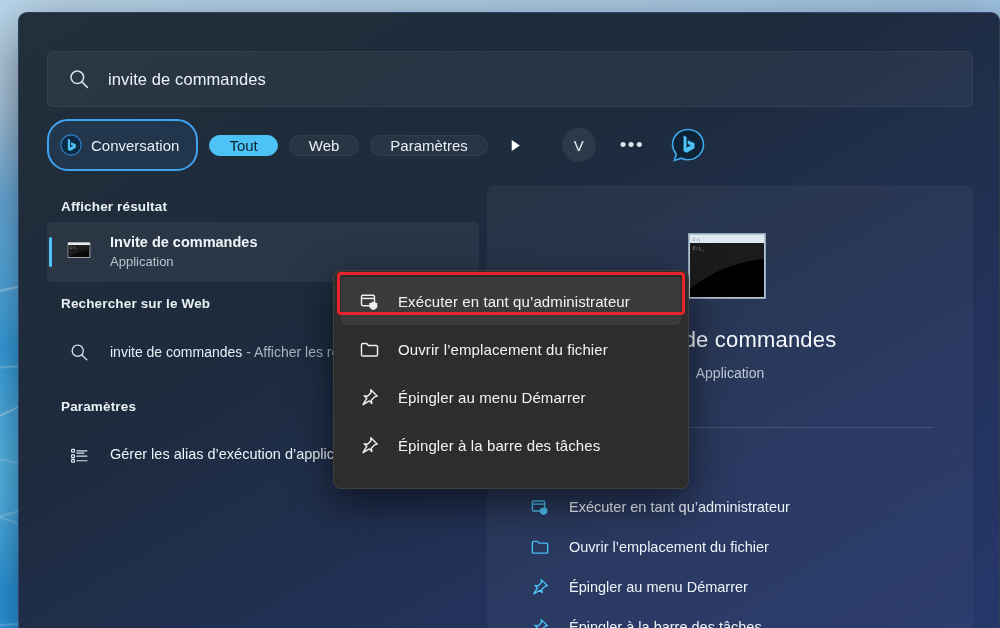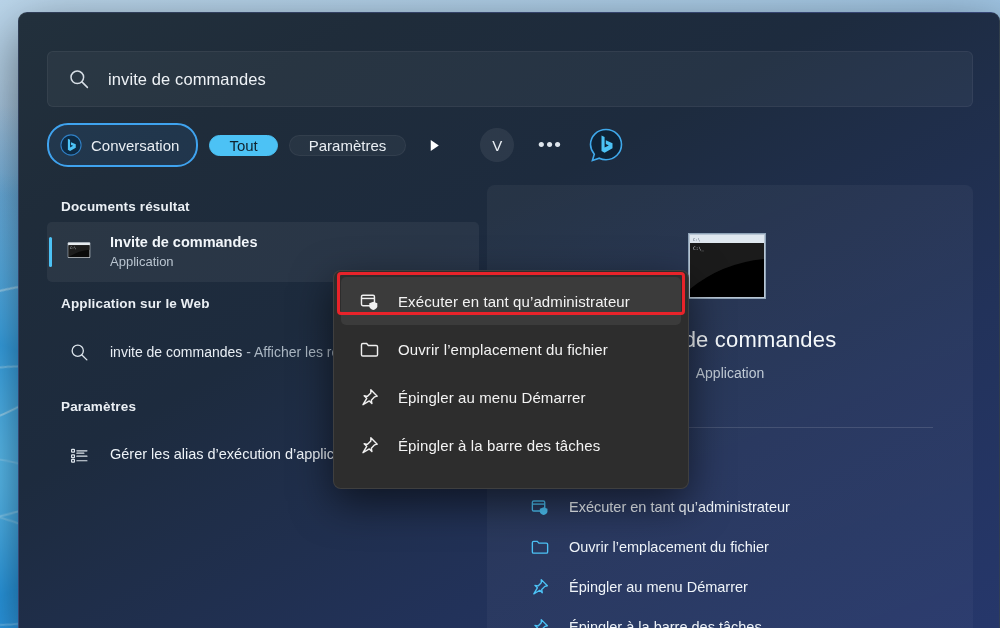--- a/index.html
+++ b/index.html
@@ -73,21 +73,21 @@
     font-size: 15px; color: #e9eef3;
     background: rgba(255,255,255,0.045);
     border: 1px solid rgba(255,255,255,0.05);
     white-space: nowrap;
   }
   .pill.conversation {
     border: 2px solid #3fa3ef;
     background: rgba(40,90,140,0.22);
     padding: 0 17px 0 11px;
     gap: 9px;
-    height: 44px; border-radius: 21px;
+    height: 52px; border-radius: 21px;
   }
   .pill.selected {
     background: #4cc2f5;
     border-color: #4cc2f5;
     color: #10222e;
   }
   .bing-pill-logo { width: 22px; height: 22px; flex: none; }
   .arrow-btn {
     width: 34px; height: 34px; flex: none;
     display: flex; align-items: center; justify-content: center;
@@ -259,20 +259,23 @@
           <path d="M8.6 5.2 L11 6.2 L11 14.6 L14.3 12.9 L12 11.9 L12 8.9 L17.2 11.2 L17.2 15.1 L11 18.6 L8.6 17.2 Z" fill="#4cc2f5"></path>
         </svg>
       </span>
       <span>Conversation</span>
     </div>
 
     <div class="pill selected">
       <span>Tout</span>
     </div>
     <div class="pill">
+      <span>Web</span>
+    </div>
+    <div class="pill">
       <span>Paramètres</span>
     </div>
 
     <div class="arrow-btn">
       <svg viewBox="0 0 16 16" width="15" height="15">
           <path d="M4 2.2 L12.6 8 L4 13.8 Z" fill="#ffffff"></path>
         </svg>
     </div>
 
     <div class="avatar">
@@ -286,40 +289,40 @@
     <div class="bing-chat">
       <svg viewBox="0 0 36 36" width="36" height="36">
         <path d="M18 2.5 C26.6 2.5 33.5 9.2 33.5 17.6 C33.5 26 26.6 32.7 18 32.7 C15.6 32.7 13.3 32.2 11.3 31.2 L4.4 33.4 L6.3 27.2 C4.1 24.5 2.5 21.3 2.5 17.6 C2.5 9.2 9.4 2.5 18 2.5 Z" fill="#0e2236" stroke="#3fa8ea" stroke-width="1.6"></path>
         <path d="M13.5 8.6 L16.6 9.9 L16.6 20.6 L20.8 18.4 L17.8 17.1 L17.8 13.3 L24.5 16.3 L24.5 21.2 L16.6 25.7 L13.5 23.9 Z" fill="#4cc2f5"></path>
       </svg>
     </div>
   </div>
 
   <div id="results">
 
-    <div class="section-title">Documents résultat</div>
+    <div class="section-title">Afficher résultat</div>
 
     <div class="result-row active">
       <div class="sel-bar"></div>
       <div class="result-icon">
         <svg viewBox="0 0 32 32" width="30" height="24">
           <rect x="1" y="3" width="30" height="21" rx="1.2" fill="#cfd6dd"></rect>
           <rect x="2" y="4" width="28" height="3" fill="#e6ebf0"></rect>
           <rect x="2" y="7" width="28" height="16" fill="#0a0a0a"></rect>
           <path d="M2 7 h28 v6 q-16 1.6 -28 10 z" fill="#1c1c1c"></path>
           <text x="4" y="12" font-size="4.4" fill="#d8dde2" font-family="monospace">C:\_</text>
         </svg>
       </div>
       <div class="result-text">
         <span class="result-title">Invite de commandes</span>
         <span class="result-sub">Application</span>
       </div>
     </div>
 
-    <div class="section-title">Application sur le Web</div>
+    <div class="section-title">Rechercher sur le Web</div>
 
     <div class="result-row web">
       <div class="result-icon">
         <svg viewBox="0 0 24 24" width="21" height="21" fill="none" stroke="#dde5ec" stroke-width="1.5">
           <circle cx="10" cy="10" r="6.4"></circle>
             <line x1="14.8" y1="14.8" x2="20.4" y2="20.4" stroke-linecap="round"></line>
         </svg>
       </div>
       <div class="result-text">
         <span class="web-line">

